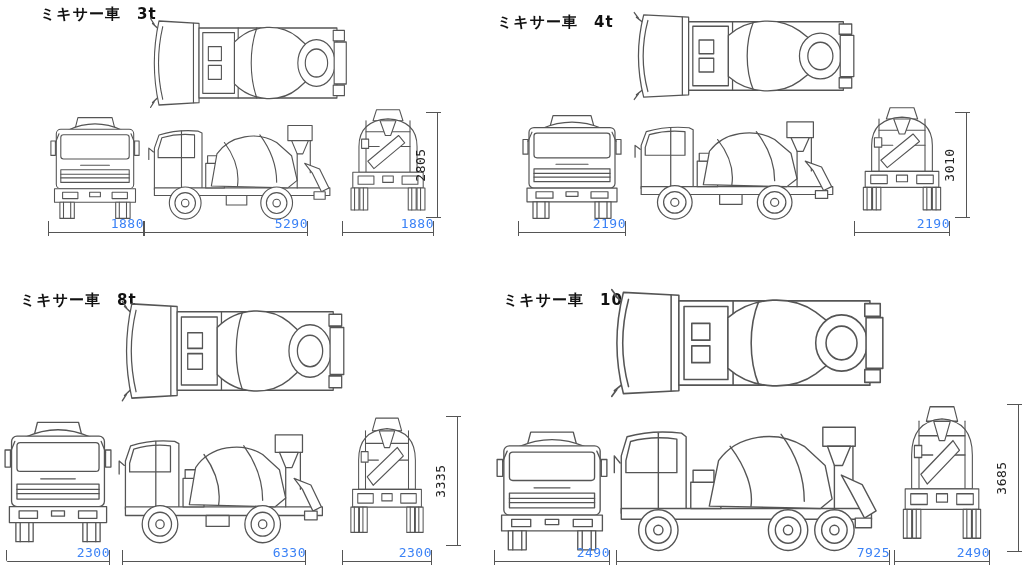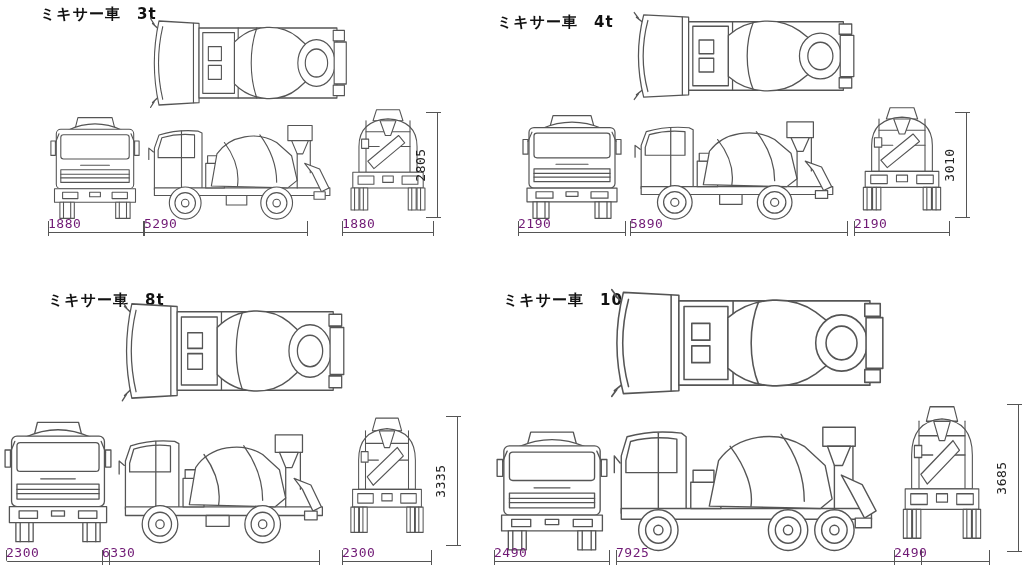--- a/index.html
+++ b/index.html
@@ -12,22 +12,22 @@
 
   .view { position:absolute; }
   .view svg { width:100%; height:100%; display:block; }
 
   
   .hdim { position:absolute; height:18px; }
   .hdim .dline { position:absolute; left:0; right:0; bottom:0; height:0; border-bottom:1px solid #555; }
   .hdim .dline::before, .hdim .dline::after { content:""; position:absolute; bottom:-4px; width:1px; height:15px; background:#555; }
   .hdim .dline::before { left:0; }
   .hdim .dline::after { right:0; }
-  .hdim .dlabel { position:absolute; left:0; right:0; bottom:2px; text-align:left;
-                  font-family:"DejaVu Sans Mono", monospace; font-size:13px; color:#701a75; letter-spacing:.5px; }
+  .hdim .dlabel { position:absolute; left:0; right:0; bottom:2px; text-align:right;
+                  font-family:"DejaVu Sans Mono", monospace; font-size:13px; color:#3b82f6; letter-spacing:.5px; }
 
   
   .vdim { position:absolute; }
   .vdim .dline { position:absolute; top:0; bottom:0; right:0; width:0; border-right:1px solid #555; }
   .vdim .dline::before, .vdim .dline::after { content:""; position:absolute; right:-4px; height:1px; width:15px; background:#555; }
   .vdim .dline::before { top:0; }
   .vdim .dline::after { bottom:0; }
   .vdim .dlabel { position:absolute; top:50%; right:1px; transform:translate(0,-50%) rotate(-90deg);
                   font-family:"DejaVu Sans Mono", monospace; font-size:13px; color:#222; white-space:nowrap; letter-spacing:.5px; }
 
@@ -220,34 +220,30 @@
   </div>
   <div class="view" style="left:856px;top:104px;width:92px;height:118px">
     <svg viewBox="0 0 100 126" preserveAspectRatio="none">
         <use href="#sym-rear" xlink:href="#sym-rear"></use>
       </svg>
   </div>
   <div class="hdim" style="left:518px;top:215px;width:108px">
     <span class="dlabel">2190</span>
     <i class="dline"></i>
   </div>
-  <div class="hdim" style="left:630px;top:215px;width:218px">
-    <span class="dlabel">5890</span>
-    <i class="dline"></i>
-  </div>
   <div class="hdim" style="left:854px;top:215px;width:96px">
     <span class="dlabel">2190</span>
     <i class="dline"></i>
   </div>
   <div class="vdim" style="left:949px;top:112px;width:18px;height:106px">
     <span class="dlabel">3010</span>
     <i class="dline"></i>
   </div>
 
-  <div class="title" style="left:48px;top:291px">ミキサー車　8t</div>
+  <div class="title" style="left:20px;top:291px">ミキサー車　8t</div>
   <div class="view" style="left:116px;top:296px;width:232px;height:110px">
     <svg viewBox="0 0 220 84" preserveAspectRatio="none">
         <use href="#sym-top" xlink:href="#sym-top"></use>
       </svg>
   </div>
   <div class="view" style="left:4px;top:418px;width:108px;height:128px">
     <svg viewBox="0 0 100 120" preserveAspectRatio="none">
         <use href="#sym-front" xlink:href="#sym-front"></use>
       </svg>
   </div>
@@ -258,21 +254,21 @@
   </div>
   <div class="view" style="left:344px;top:414px;width:86px;height:132px">
     <svg viewBox="0 0 100 126" preserveAspectRatio="none">
         <use href="#sym-rear" xlink:href="#sym-rear"></use>
       </svg>
   </div>
   <div class="hdim" style="left:6px;top:544px;width:104px">
     <span class="dlabel">2300</span>
     <i class="dline"></i>
   </div>
-  <div class="hdim" style="left:102px;top:544px;width:218px">
+  <div class="hdim" style="left:122px;top:544px;width:184px">
     <span class="dlabel">6330</span>
     <i class="dline"></i>
   </div>
   <div class="hdim" style="left:342px;top:544px;width:90px">
     <span class="dlabel">2300</span>
     <i class="dline"></i>
   </div>
   <div class="vdim" style="left:440px;top:416px;width:18px;height:130px">
     <span class="dlabel">3335</span>
     <i class="dline"></i>
@@ -296,21 +292,21 @@
   </div>
   <div class="view" style="left:896px;top:402px;width:92px;height:152px">
     <svg viewBox="0 0 100 126" preserveAspectRatio="none">
         <use href="#sym-rear" xlink:href="#sym-rear"></use>
       </svg>
   </div>
   <div class="hdim" style="left:494px;top:544px;width:116px">
     <span class="dlabel">2490</span>
     <i class="dline"></i>
   </div>
-  <div class="hdim" style="left:616px;top:544px;width:306px">
+  <div class="hdim" style="left:616px;top:544px;width:274px">
     <span class="dlabel">7925</span>
     <i class="dline"></i>
   </div>
   <div class="hdim" style="left:894px;top:544px;width:96px">
     <span class="dlabel">2490</span>
     <i class="dline"></i>
   </div>
   <div class="vdim" style="left:1001px;top:404px;width:18px;height:148px">
     <span class="dlabel">3685</span>
     <i class="dline"></i>

